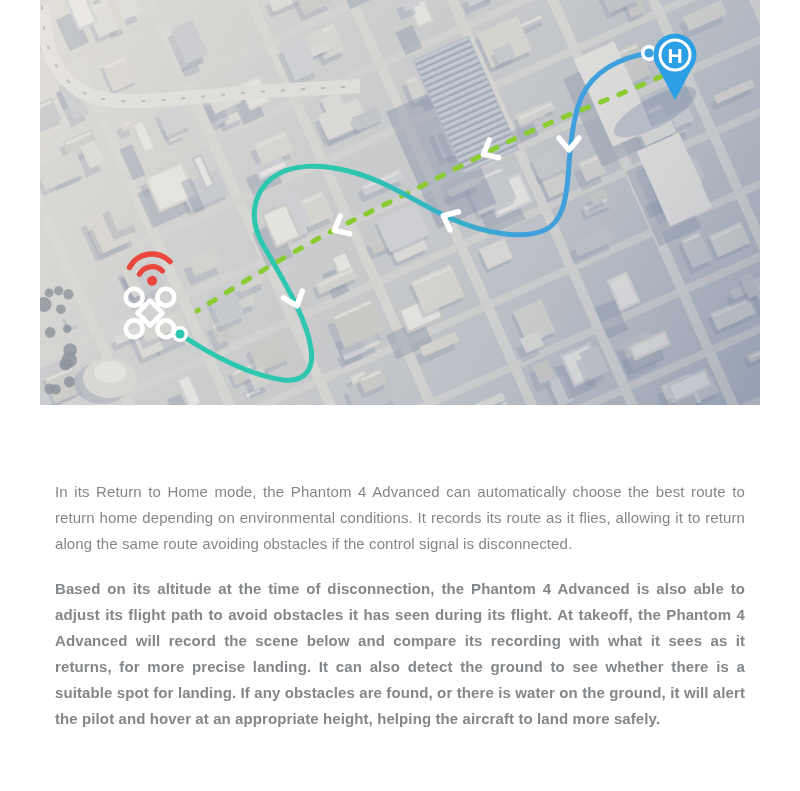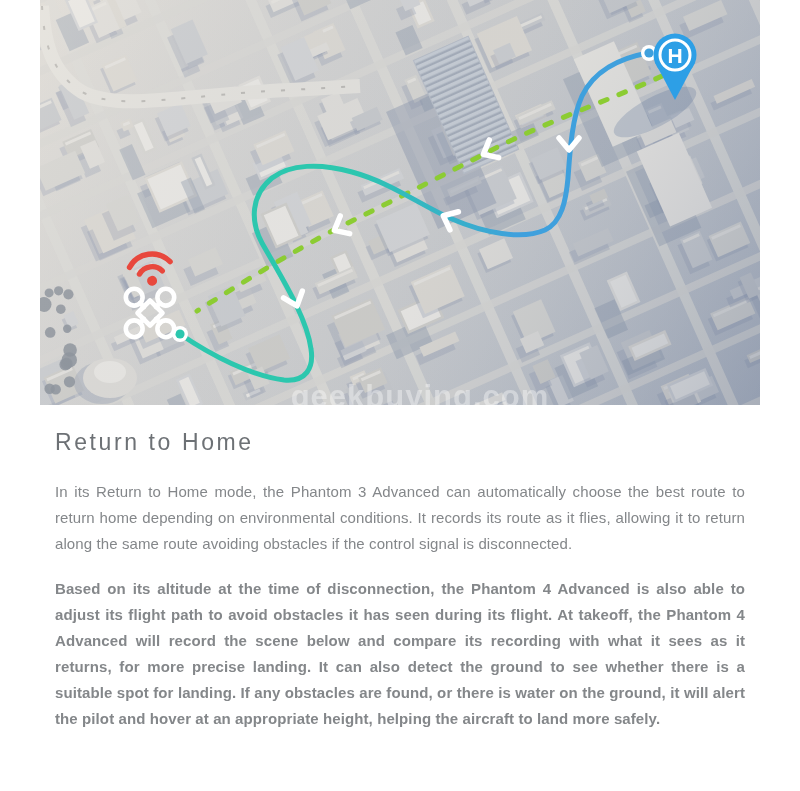--- a/index.html
+++ b/index.html
@@ -1059,19 +1059,17 @@
       </g>
 
       <g>
         <polygon points="617,66 635,100 653,66" style="fill:var(--pin-blue)"></polygon>
         <circle cx="635" cy="55" r="21.5" style="fill:var(--pin-blue)"></circle>
         <circle cx="635" cy="55" r="15" fill="none" stroke="#ffffff" stroke-width="3"></circle>
         <text x="635" y="62.5" text-anchor="middle" font-family="Liberation Sans, sans-serif" font-size="21" font-weight="bold" fill="#ffffff">H</text>
       </g>
     </svg>
 
-    <div class="watermark">geekbuying.com</div>
   </div>
 
-  <h1 class="title">Return to Home</h1>
-  <p class="para p1">In its Return to Home mode, the Phantom 3 Advanced can automatically choose the best route to return home depending on environmental conditions. It records its route as it flies, allowing it to return along the same route avoiding obstacles if the control signal is disconnected.</p>
+  <p class="para p1">In its Return to Home mode, the Phantom 4 Advanced can automatically choose the best route to return home depending on environmental conditions. It records its route as it flies, allowing it to return along the same route avoiding obstacles if the control signal is disconnected.</p>
   <p class="para p2">Based on its altitude at the time of disconnection, the Phantom 4 Advanced is also able to adjust its flight path to avoid obstacles it has seen during its flight. At takeoff, the Phantom 4 Advanced will record the scene below and compare its recording with what it sees as it returns, for more precise landing. It can also detect the ground to see whether there is a suitable spot for landing. If any obstacles are found, or there is water on the ground, it will alert the pilot and hover at an appropriate height, helping the aircraft to land more safely.</p>
 </div>
 
 </body></html>

